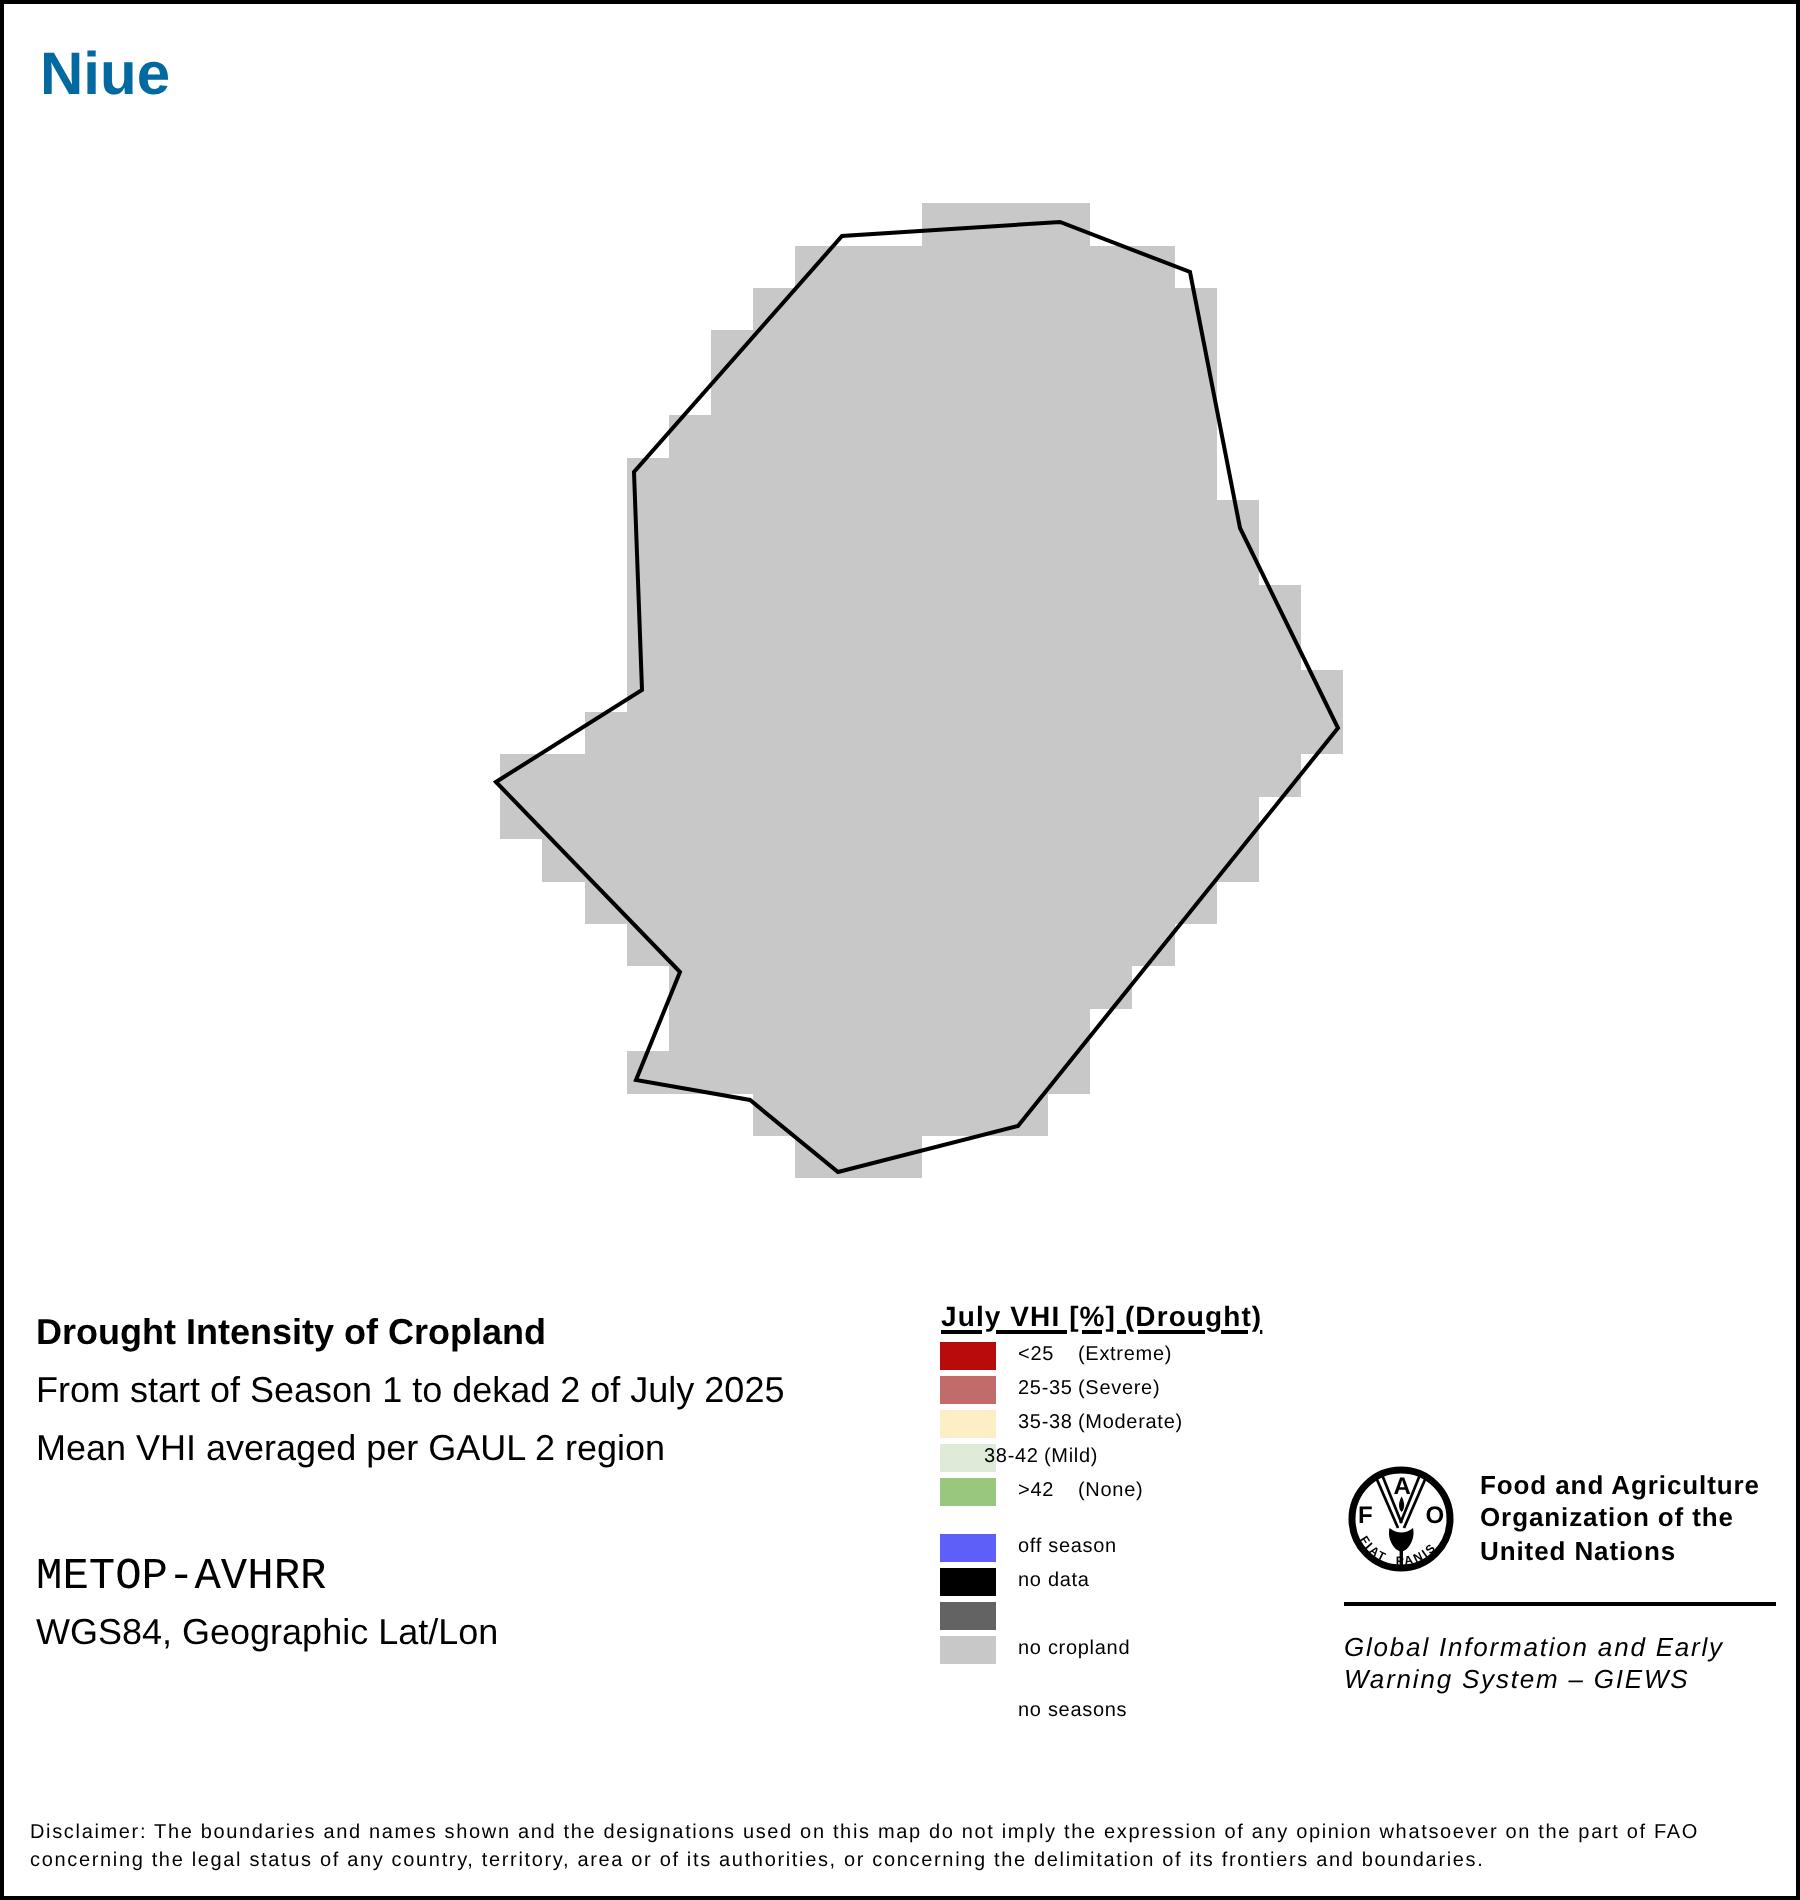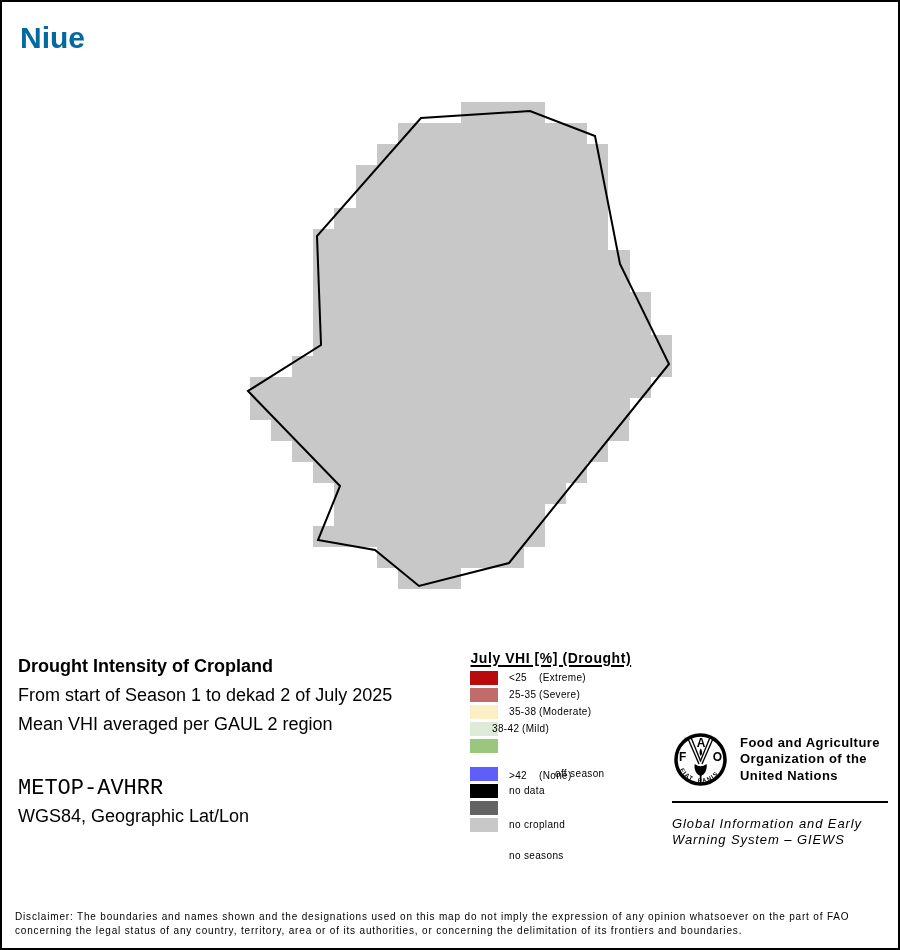--- a/index.html
+++ b/index.html
@@ -68,25 +68,25 @@
 <div class="abs" style="left:468px;top:703px;width:28px;height:13.5px;background:#fcefc5;"></div>
 
 <div class="abs" style="left:507px;top:703px;width:120px;height:13.5px;font-size:10px;letter-spacing:0.35px;line-height:13.5px;">35-38<span style="position:absolute;left:30px;">(Moderate)</span></div>
 
 <div class="abs" style="left:468px;top:720px;width:28px;height:13.5px;background:#deebd8;"></div>
 
 <div class="abs" style="left:490px;top:720px;width:120px;height:13.5px;font-size:10px;letter-spacing:0.35px;line-height:13.5px;">38-42<span style="position:absolute;left:30px;">(Mild)</span></div>
 
 <div class="abs" style="left:468px;top:737px;width:28px;height:13.5px;background:#98c77d;"></div>
 
-<div class="abs" style="left:507px;top:737px;width:120px;height:13.5px;font-size:10px;letter-spacing:0.35px;line-height:13.5px;margin-top:30px;">&gt;42<span style="position:absolute;left:30px;">(None)</span></div>
+<div class="abs" style="left:507px;top:737px;width:120px;height:13.5px;font-size:10px;letter-spacing:0.35px;line-height:13.5px;">&gt;42<span style="position:absolute;left:30px;">(None)</span></div>
 
 <div class="abs" style="left:468px;top:765px;width:28px;height:13.5px;background:#5e5ef8;"></div>
 
-<div class="abs" style="left:507px;top:765px;width:120px;height:13.5px;font-size:10px;letter-spacing:0.35px;line-height:13.5px;margin-left:46px;">off season</div>
+<div class="abs" style="left:507px;top:765px;width:120px;height:13.5px;font-size:10px;letter-spacing:0.35px;line-height:13.5px;">off season</div>
 
 <div class="abs" style="left:468px;top:782px;width:28px;height:13.5px;background:#000;"></div>
 
 <div class="abs" style="left:507px;top:782px;width:120px;height:13.5px;font-size:10px;letter-spacing:0.35px;line-height:13.5px;">no data</div>
 
 <div class="abs" style="left:468px;top:799px;width:28px;height:13.5px;background:#636363;"></div>
 
 <div class="abs" style="left:507px;top:847px;width:120px;height:13.5px;font-size:10px;letter-spacing:0.35px;line-height:13.5px;">no seasons</div>
 
 <div class="abs" style="left:468px;top:816px;width:28px;height:13.5px;background:#c8c8c8;"></div>

